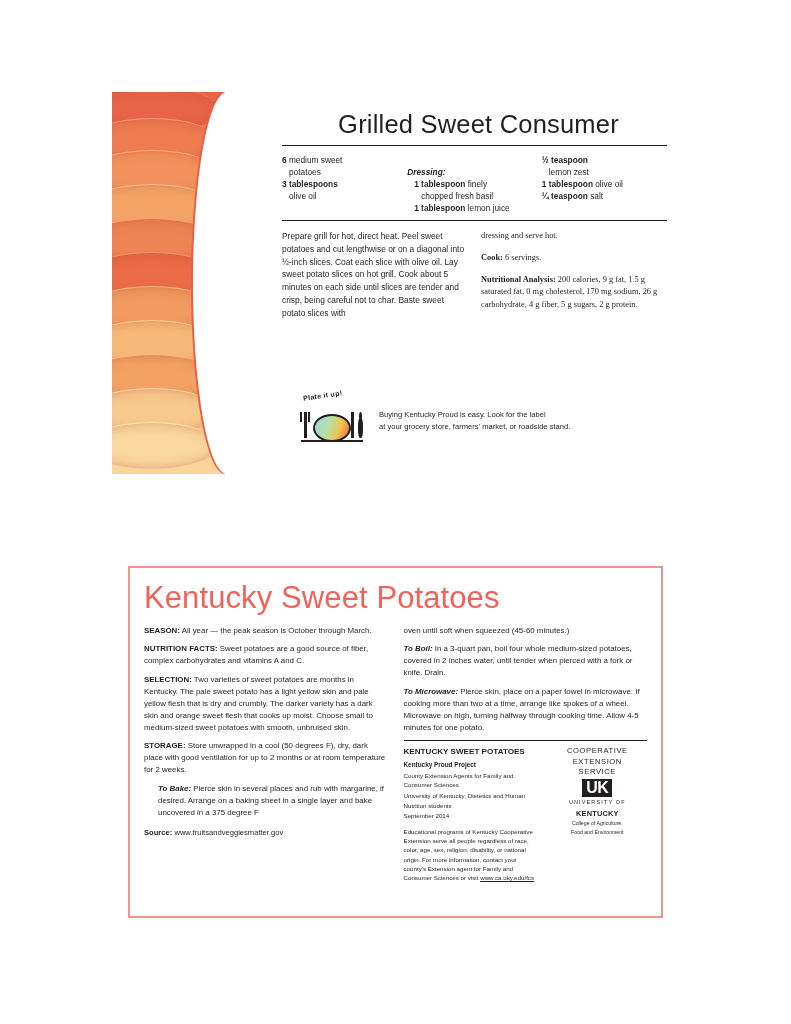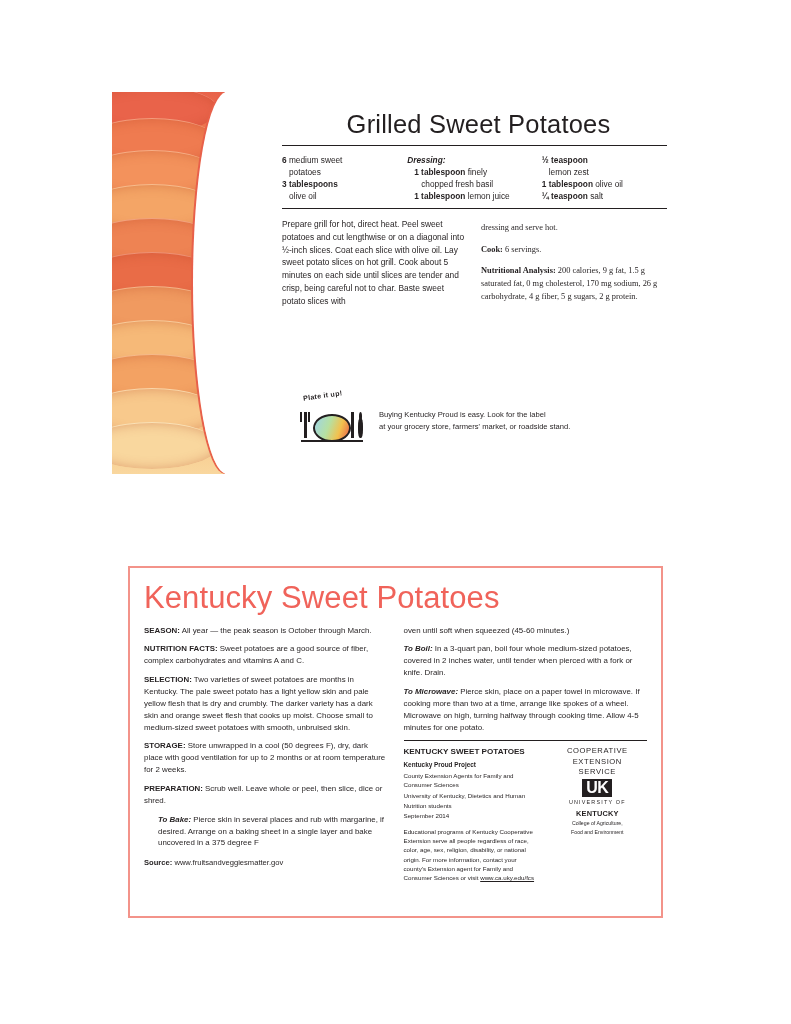--- a/index.html
+++ b/index.html
@@ -102,28 +102,27 @@
     line-height: 1.45;
   }
   #ingredients .col {
     flex: 1;
     padding-right: 8px;
   }
   #ingredients .col:nth-child(2) { flex: 1.08; }
   .ing-line { white-space: normal; }
   .ing-line .amt { font-weight: bold; }
   .ing-indent { padding-left: 7px; display: block; }
-  .ing-head { font-weight: bold; font-style: italic; }
+  .ing-head { font-weight: bold; font-style: italic; margin-top: 12px; }
 
   #method {
     display: flex;
     padding-top: 9px;
     font-size: 8.4px;
     line-height: 1.52;
-    align-items: center;
   }
   #method .mcol { flex: 1; padding-right: 13px; }
   #method .mcol:last-child { padding-right: 0; font-family: Liberation Serif, serif; }
   #method b { font-weight: bold; }
   #method p { margin: 0 0 9px 0; }
 
   
   #kyproud-strip {
     position: absolute;
     left: 185px;
@@ -266,21 +265,21 @@
     <div class="slice" style="top:160px; background:#e96c47;"></div>
     <div class="slice" style="top:194px; background:#f09a60;"></div>
     <div class="slice" style="top:228px; background:#f6b978;"></div>
     <div class="slice" style="top:262px; background:#f3a263;"></div>
     <div class="slice" style="top:296px; background:#f8c98c;"></div>
     <div class="slice" style="top:330px; background:#f9d79e;"></div>
     <div class="photo-curve"></div>
   </div>
 
   <div id="recipe-body">
-    <h1 id="recipe-title">Grilled Sweet Potatoes</h1>
+    <h1 id="recipe-title">Grilled Sweet Consumer</h1>
     <hr class="rule-thin">
 
     <div id="ingredients">
       <div class="col">
         <div class="ing-line">
           <span class="amt">6</span><span> medium sweet</span>
         </div>
         <div class="ing-line ing-indent">
           <span>potatoes</span>
         </div>
@@ -356,21 +355,20 @@
 
 <div id="factsheet">
   <h2 id="fs-title">Kentucky Sweet Potatoes</h2>
 
   <div id="fs-cols">
     <div id="fs-left">
       <p><b>SEASON:</b><span> All year — the peak season is October through March.</span></p>
       <p><b>NUTRITION FACTS:</b><span> Sweet potatoes are a good source of fiber, complex carbohydrates and vitamins A and C.</span></p>
       <p><b>SELECTION:</b><span> Two varieties of sweet potatoes are months in Kentucky. The pale sweet potato has a light yellow skin and pale yellow flesh that is dry and crumbly. The darker variety has a dark skin and orange sweet flesh that cooks up moist. Choose small to medium-sized sweet potatoes with smooth, unbruised skin.</span></p>
       <p><b>STORAGE:</b><span> Store unwrapped in a cool (50 degrees F), dry, dark place with good ventilation for up to 2 months or at room temperature for 2 weeks.</span></p>
-      <p><b>PREPARATION:</b><span> Scrub well. Leave whole or peel, then slice, dice or shred.</span></p>
       <p class="fs-indent"><b>To Bake:</b><span> Pierce skin in several places and rub with margarine, if desired. Arrange on a baking sheet in a single layer and bake uncovered in a 375 degree F</span></p>
       <p class="fs-source"><b>Source:</b><span> www.fruitsandveggiesmatter.gov</span></p>
     </div>
 
     <div id="fs-right">
       <p>oven until soft when squeezed (45-60 minutes.)</p>
       <p class="fs-indent" style="padding-left:0"><b>To Boil:</b><span> In a 3-quart pan, boil four whole medium-sized potatoes, covered in 2 inches water, until tender when pierced with a fork or knife. Drain.</span></p>
       <p class="fs-indent" style="padding-left:0"><b>To Microwave:</b><span> Pierce skin, place on a paper towel in microwave. If cooking more than two at a time, arrange like spokes of a wheel. Microwave on high, turning halfway through cooking time. Allow 4-5 minutes for one potato.</span></p>
 
       <hr class="fs-box-rule">

